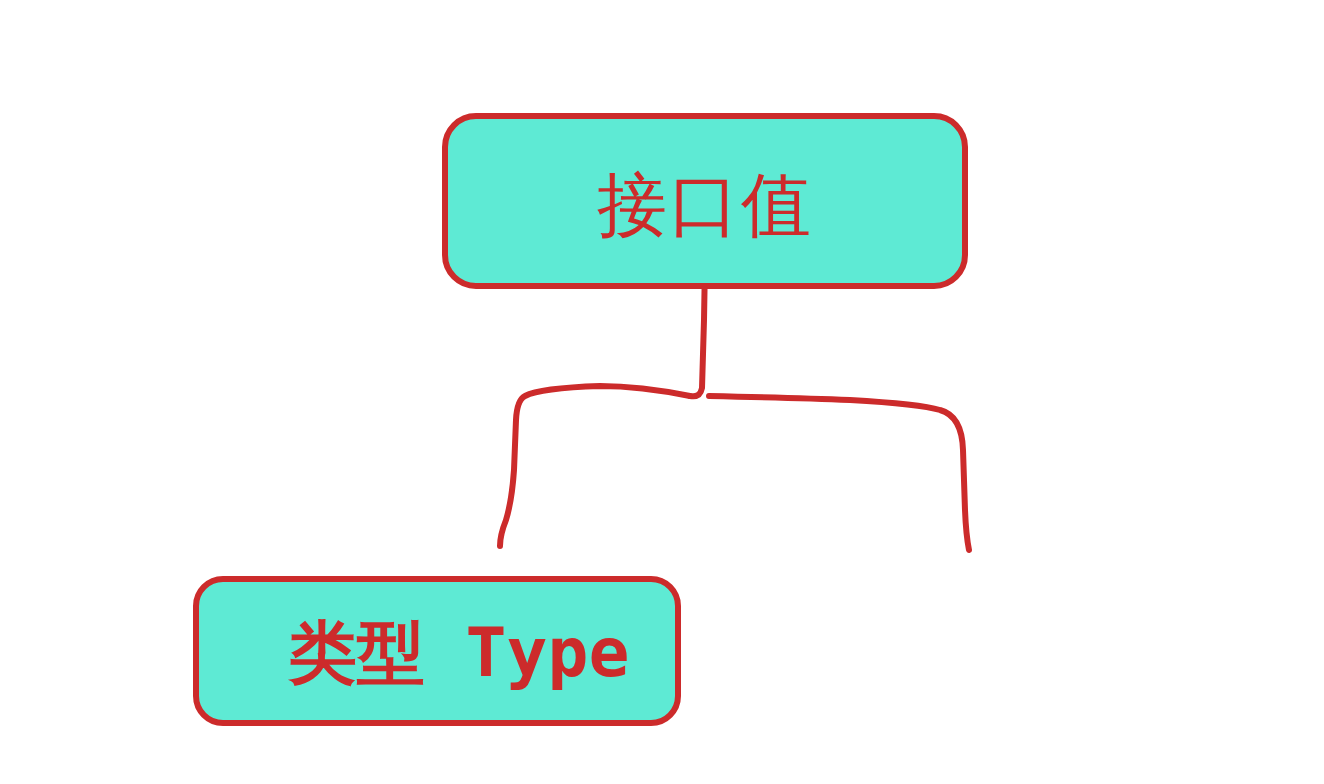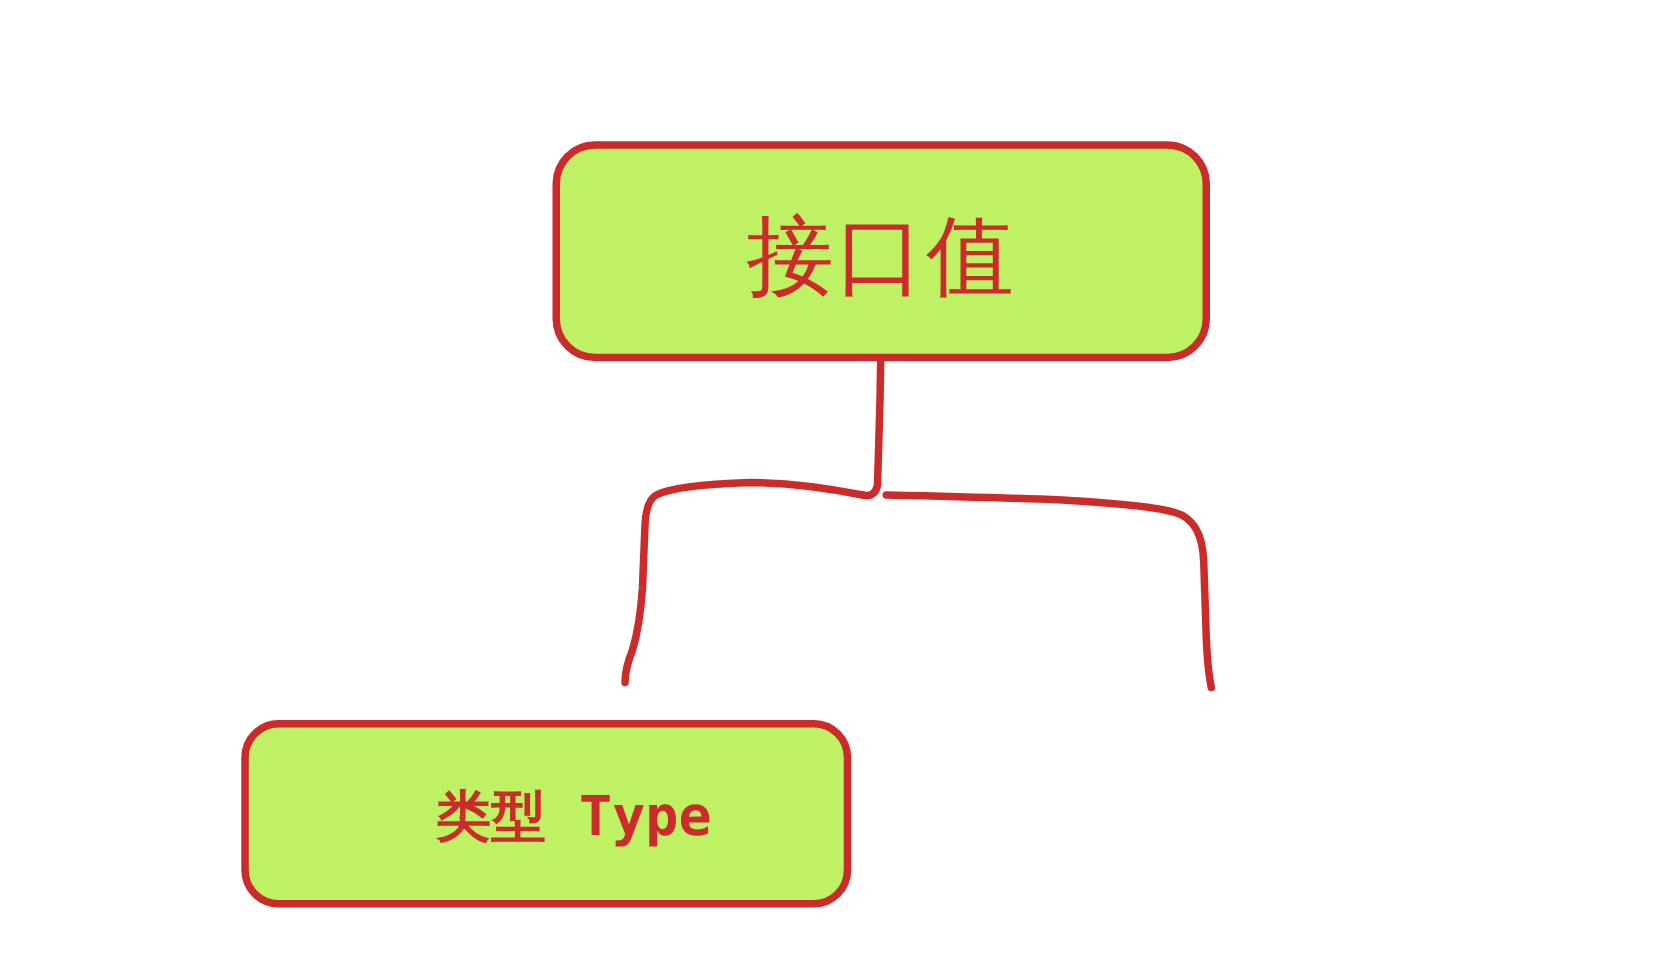--- a/index.html
+++ b/index.html
@@ -3,36 +3,36 @@
   <meta charset="utf-8">
   <style>
     html, body { margin: 0; padding: 0; background: #ffffff; }
     body { width: 1324px; height: 784px; position: relative; overflow: hidden; }
     .canvas { position: absolute; left: 0; top: 0; width: 1324px; height: 784px; }
     .node {
       position: absolute;
       box-sizing: border-box;
       border: 6px solid #cc2b2b;
       border-radius: 34px;
-      background: #bef264;
+      background: #5eead4;
       color: #cc2b2b;
       display: flex;
       align-items: center;
       justify-content: center;
     }
     .node-root { left: 442px; top: 113px; width: 526px; height: 176px; }
     .node-type { left: 193px; top: 576px; width: 488px; height: 150px; border-radius: 30px; }
     .node-value { left: 756px; top: 571px; width: 468px; height: 143px; border-radius: 30px; }
     .label {
       font-family: "DejaVu Sans Mono", "Liberation Mono", monospace;
       font-weight: bold;
       white-space: pre;
     }
     .label-root { font-family: "DejaVu Sans", sans-serif; font-weight: normal; font-size: 70px; letter-spacing: 2px; margin-top: 10px; }
-    .label-type { font-size: 44px; margin-left: 44px; margin-top: 4px; }
+    .label-type { font-size: 68px; margin-left: 44px; margin-top: 4px; }
     .label-value { font-size: 68px; margin-left: 28px; margin-top: 4px; }
     svg.connectors { position: absolute; left: 0; top: 0; width: 1324px; height: 784px; pointer-events: none; }
   </style>
 </head>
 <body>
 
 <div class="canvas">
 
   <svg class="connectors" viewBox="0 0 1324 784">
     <g fill="none" stroke="#cc2b2b" stroke-width="6" stroke-linecap="round" stroke-linejoin="round">

